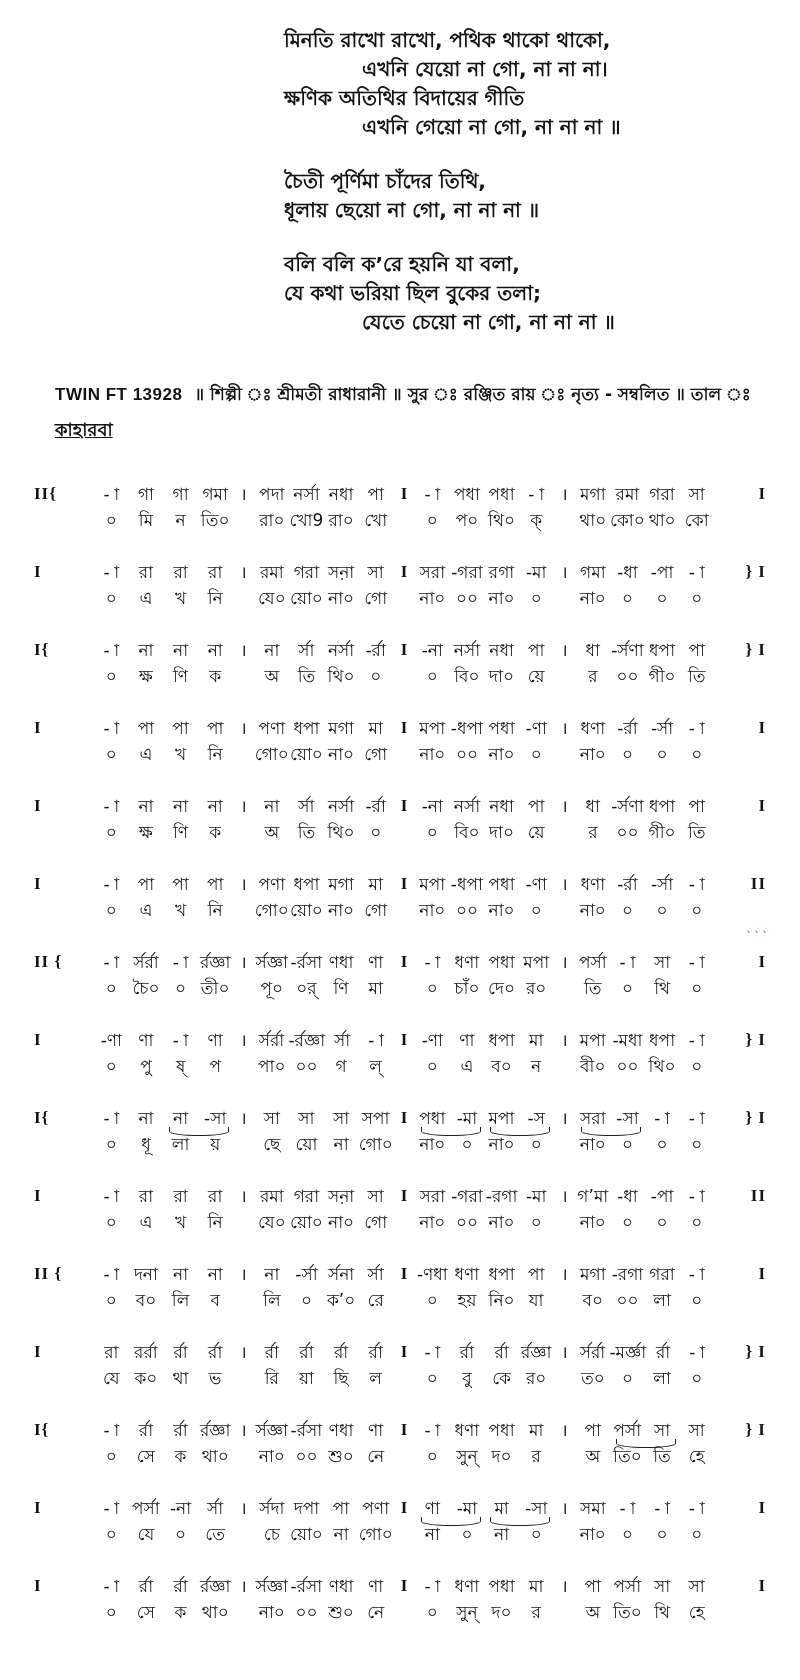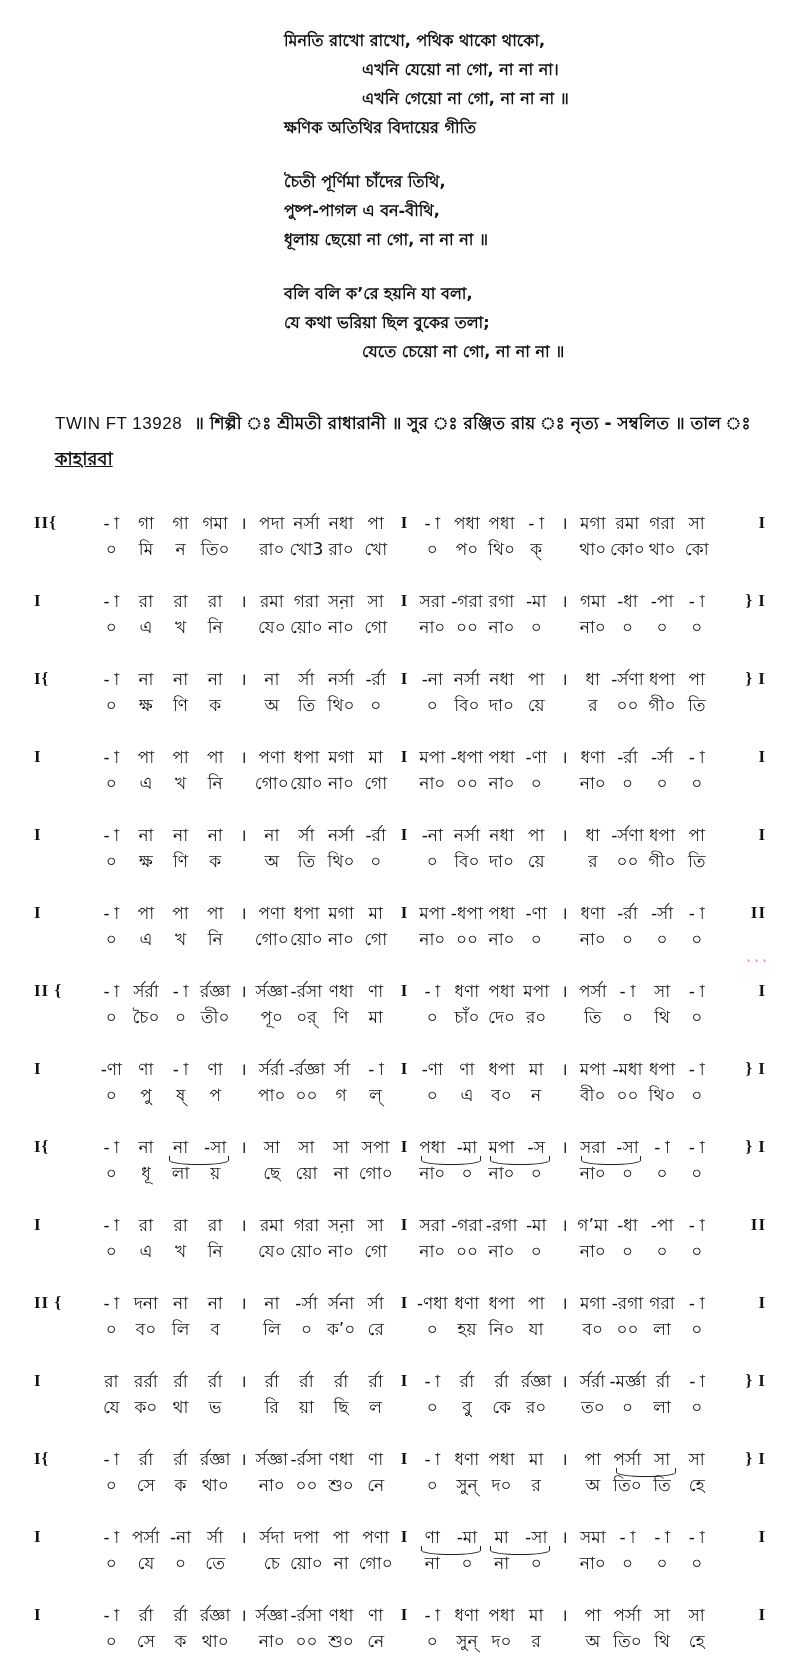--- a/index.html
+++ b/index.html
@@ -6,30 +6,30 @@
   body{
     width:800px;height:1680px;background:#ffffff;color:#131313;
     font-family:"DejaVu Sans",sans-serif;overflow:hidden;
   }
   .page{padding-top:26px;}
 
   
   .verses{}
   .verse{margin-bottom:25px;}
   .vline{
-    font-size:16px;line-height:29px;font-weight:bold;
+    font-size:20px;line-height:29px;font-weight:bold;
     margin-left:284px;white-space:nowrap;
   }
   .vline.ind{margin-left:362px;}
 
   
   .credits{
     margin:44px 0 0 55px;font-size:17px;font-weight:bold;white-space:nowrap;
   }
-  .cat{font-family:"Liberation Sans",sans-serif;font-weight:normal;letter-spacing:.5px;margin-right:12px;}
+  .cat{font-family:"Liberation Sans",sans-serif;font-weight:bold;letter-spacing:.5px;margin-right:12px;}
   .taal{margin:7px 0 0 55px;font-size:18px;font-weight:bold;text-decoration:underline;}
 
   
   .notation{margin-top:34px;}
   .pair{margin-bottom:26px;position:relative;}
   .nrow,.lrow{
     display:flex;align-items:flex-start;
     padding:0 34px;font-size:17px;line-height:26px;
   }
   .opener{
@@ -54,26 +54,25 @@
   }
 </style>
 </head>
 <body>
 
 <div class="page">
   <section class="verses" id="verses">
       <div class="verse">
         <div class="vline">মিনতি রাখো রাখো, পথিক থাকো থাকো,</div>
         <div class="vline ind">এখনি যেয়ো না গো, না না না।</div>
+        <div class="vline">ক্ষণিক অতিথির বিদায়ের গীতি</div>
         <div class="vline ind">এখনি গেয়ো না গো, না না না ॥</div>
-        <div class="vline">ক্ষণিক অতিথির বিদায়ের গীতি</div>
       </div>
       <div class="verse">
         <div class="vline">চৈতী পূর্ণিমা চাঁদের তিথি,</div>
-        <div class="vline">পুষ্প-পাগল এ বন-বীথি,</div>
         <div class="vline">ধূলায় ছেয়ো না গো, না না না ॥</div>
       </div>
       <div class="verse">
         <div class="vline">বলি বলি ক’রে হয়নি যা বলা,</div>
         <div class="vline">যে কথা ভরিয়া ছিল বুকের তলা;</div>
         <div class="vline ind">যেতে চেয়ো না গো, না না না ॥</div>
       </div>
     </section>
 
   <div class="credits">
@@ -118,21 +117,21 @@
           <span class="opener">II{</span>
           <span class="grp">
             <span class="c">০</span>
             <span class="c">মি</span>
             <span class="c">ন</span>
             <span class="c">তি০</span>
           </span>
           <span class="sep">।</span>
           <span class="grp">
             <span class="c">রা০</span>
-            <span class="c">খো3</span>
+            <span class="c">খো9</span>
             <span class="c">রা০</span>
             <span class="c">খো</span>
           </span>
           <span class="sep tala">I</span>
           <span class="grp">
             <span class="c">০</span>
             <span class="c">প০</span>
             <span class="c">থি০</span>
             <span class="c">ক্</span>
           </span>

